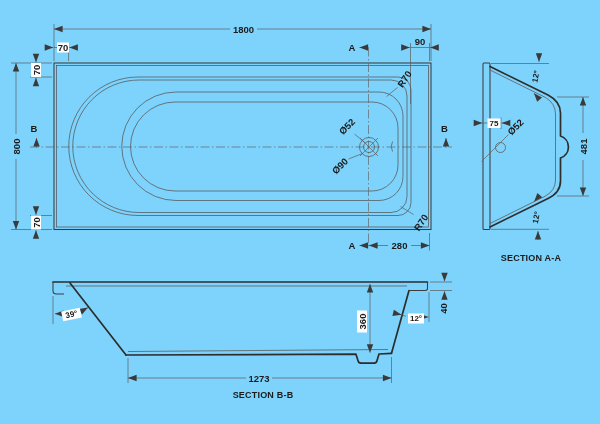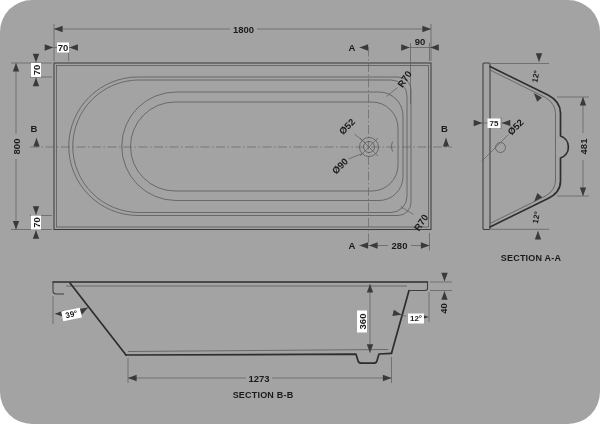--- a/index.html
+++ b/index.html
@@ -1,16 +1,16 @@
 <!DOCTYPE html>
 <html><head>
 <meta charset="utf-8">
 <style>
   html,body { margin:0; padding:0; background:#ffffff; }
-  .stage { width:600px; height:424px; background:#a3a3a3; position:relative; overflow:hidden;border-radius:32px; }
+  .stage { width:600px; height:424px; background:#7dd3fc; position:relative; overflow:hidden; }
   svg { display:block; }
   .obj   { fill:none; stroke:#3d3d3d; stroke-width:1.05; }
   .obj2  { fill:none; stroke:#555;    stroke-width:0.75; }
   .heavy { fill:none; stroke:#2d2d2d; stroke-width:1.7; stroke-linejoin:round; stroke-linecap:round; }
   .dim   { fill:none; stroke:#5c5c5c; stroke-width:0.7; }
   .cl    { fill:none; stroke:#666;    stroke-width:0.7; stroke-dasharray:9,2.5,1.5,2.5; }
   .dsh   { stroke-dasharray:3.5,2; }
   .bg    { fill:#ffffff; stroke:none; }
   text   { font-family:"Liberation Sans", sans-serif; font-weight:bold; font-size:9.5px;
            fill:#1b1b1b; text-anchor:middle; dominant-baseline:central; }

